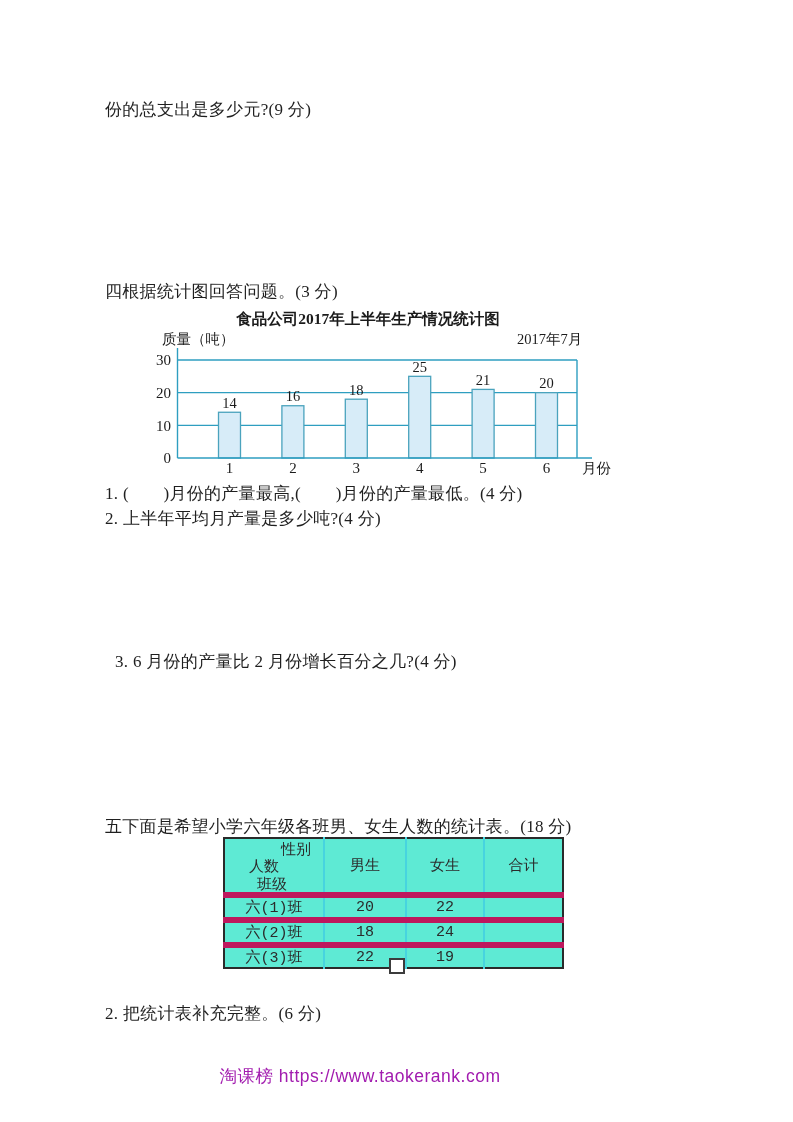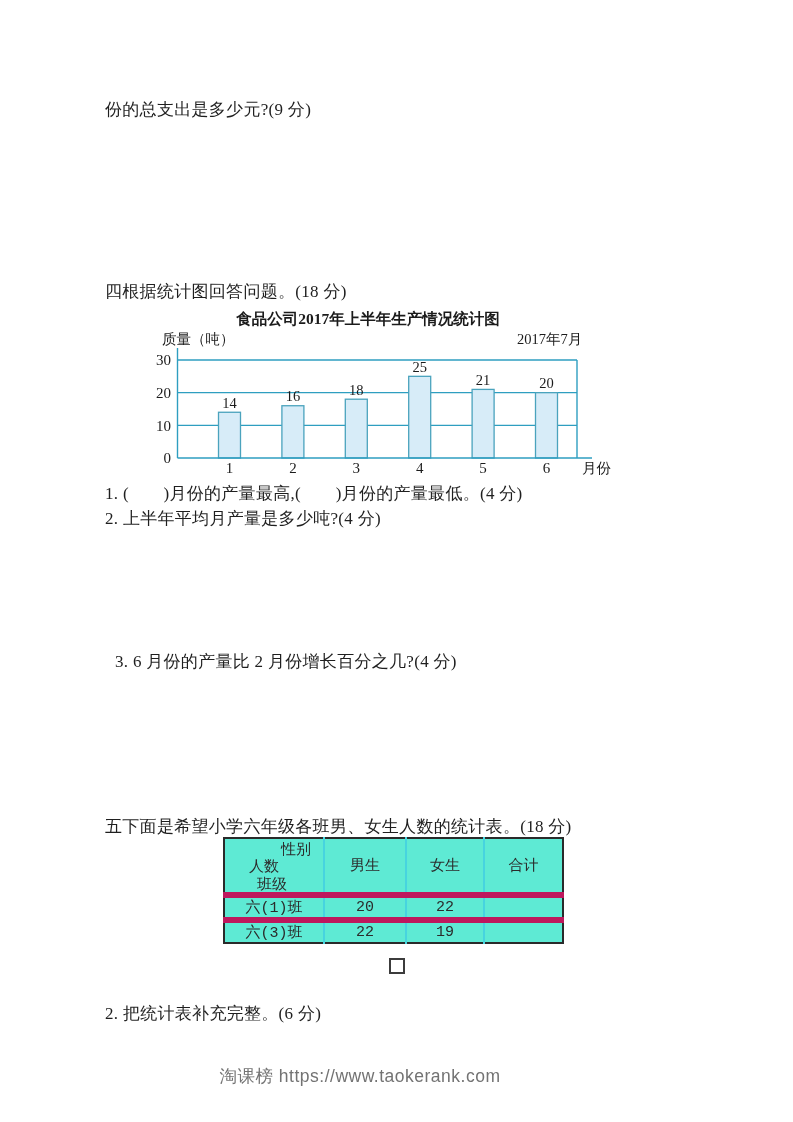--- a/index.html
+++ b/index.html
@@ -30,31 +30,31 @@
   .corner-top    { top:1px;  left:56px; }
   .corner-middle { top:18px; left:24px; }
   .corner-bottom { top:36px; left:32px; }
   .table-handle {
     position:absolute; left:389px; top:958px; width:12px; height:12px;
     background:#fff; border:2px solid #3c3c3c;
   }
   .footer-bar {
     position:absolute; left:0; top:1064px; width:720px; text-align:center;
     font-family:"Liberation Sans","DejaVu Sans",sans-serif;
-    font-size:17.5px; color:#737373; letter-spacing:0.5px;
+    font-size:17.5px; color:#a21caf; letter-spacing:0.5px;
   }
 </style>
 </head>
 <body>
 
 <div class="abs body-text" style="left:105px; top:97px;">
   <div>份的总支出是多少元?(9 分)</div>
 </div>
 
-<div class="abs body-text" style="left:105px; top:279px;">四根据统计图回答问题。(18 分)</div>
+<div class="abs body-text" style="left:105px; top:279px;">四根据统计图回答问题。(3 分)</div>
 
 <svg id="chart-svg" class="abs" style="left:105px; top:303px;" width="580" height="178" viewBox="0 0 580 178">
   <text class="chart-title" x="263" y="21" text-anchor="middle" font-size="15.5">食品公司2017年上半年生产情况统计图</text>
   <text x="57" y="41" font-size="14.5">质量（吨）</text>
   <text x="412" y="41" font-size="14.5">2017年7月</text>
   <g id="chart-dynamic">
       <text x="66" y="160.2" text-anchor="end" font-size="15">0</text>
       <line x1="72.5" y1="122.333" x2="472" y2="122.333" stroke="#2e9ec0" stroke-width="1.4"></line>
       <text x="66" y="127.533" text-anchor="end" font-size="15">10</text>
       <line x1="72.5" y1="89.666" x2="472" y2="89.666" stroke="#2e9ec0" stroke-width="1.4"></line>
@@ -110,20 +110,26 @@
       <td>女生</td>
       <td>合计</td>
     </tr>
     <tr class="data-row">
       <td>六(1)班</td>
       <td>20</td>
       <td>22</td>
       <td></td>
     </tr>
     <tr class="data-row">
+      <td>六(2)班</td>
+      <td>18</td>
+      <td>24</td>
+      <td></td>
+    </tr>
+    <tr class="data-row">
       <td>六(3)班</td>
       <td>22</td>
       <td>19</td>
       <td></td>
     </tr>
   </tbody>
 </table>
 
 <div class="table-handle"></div>
 

